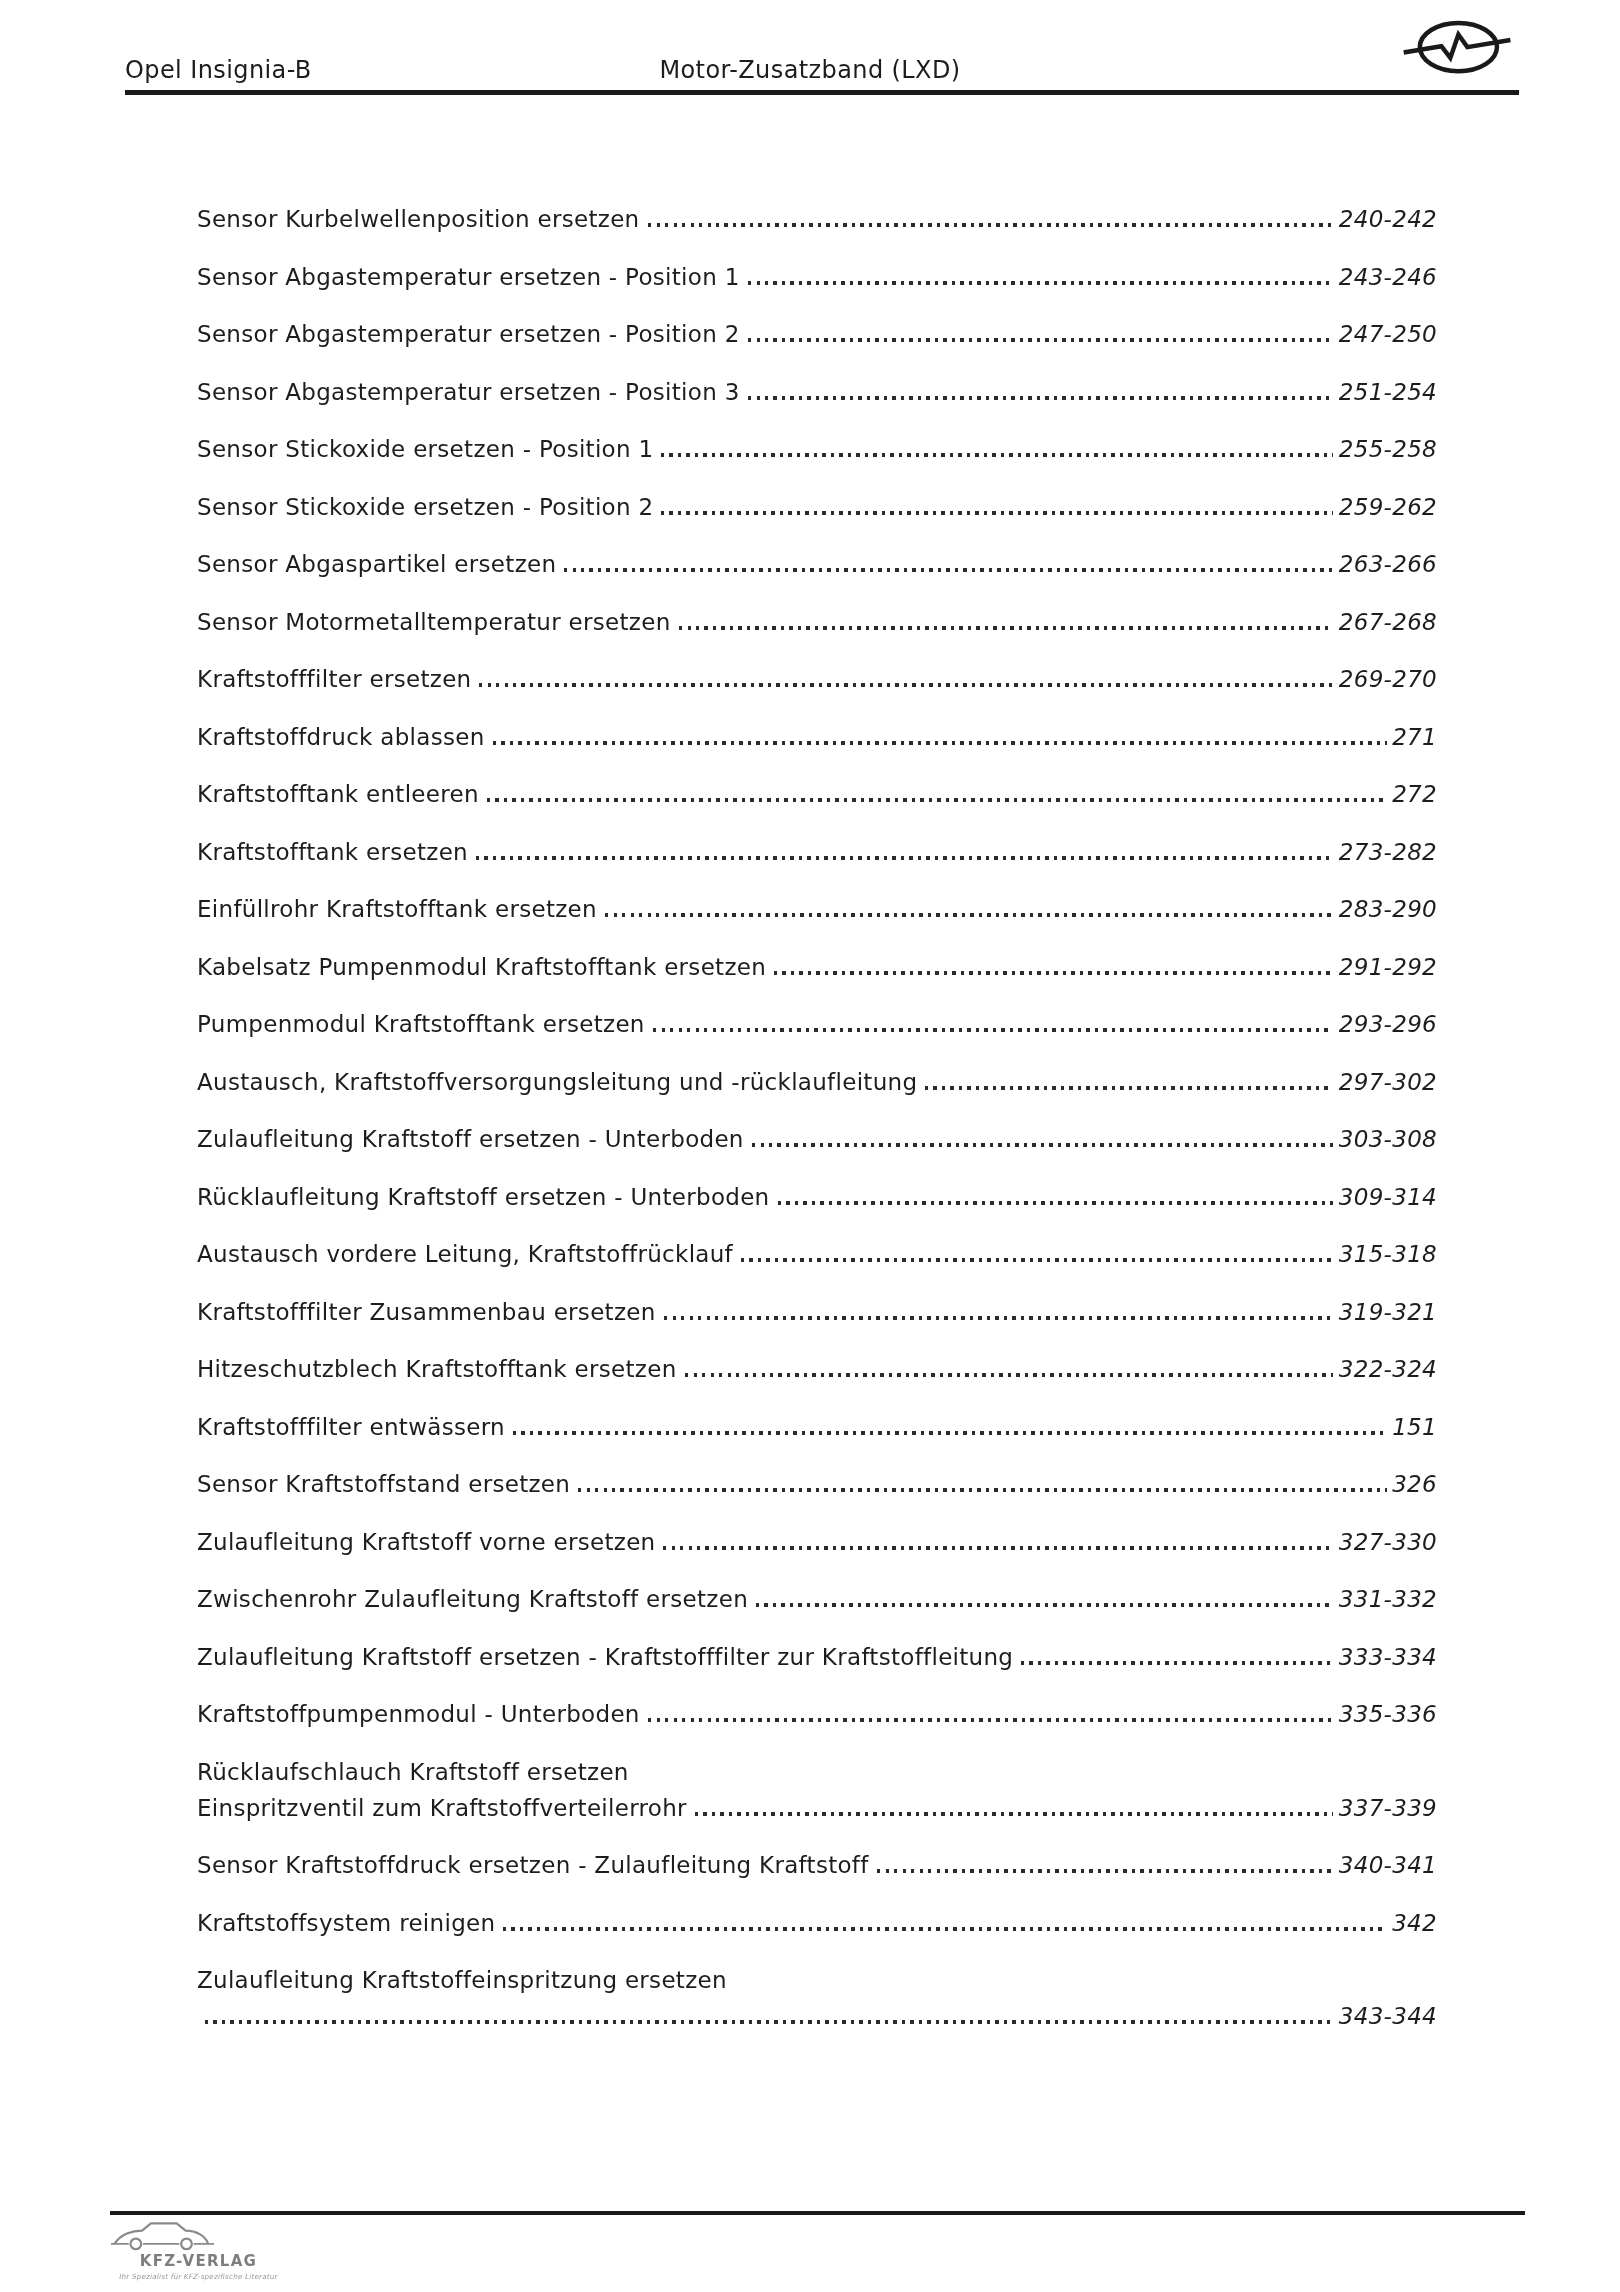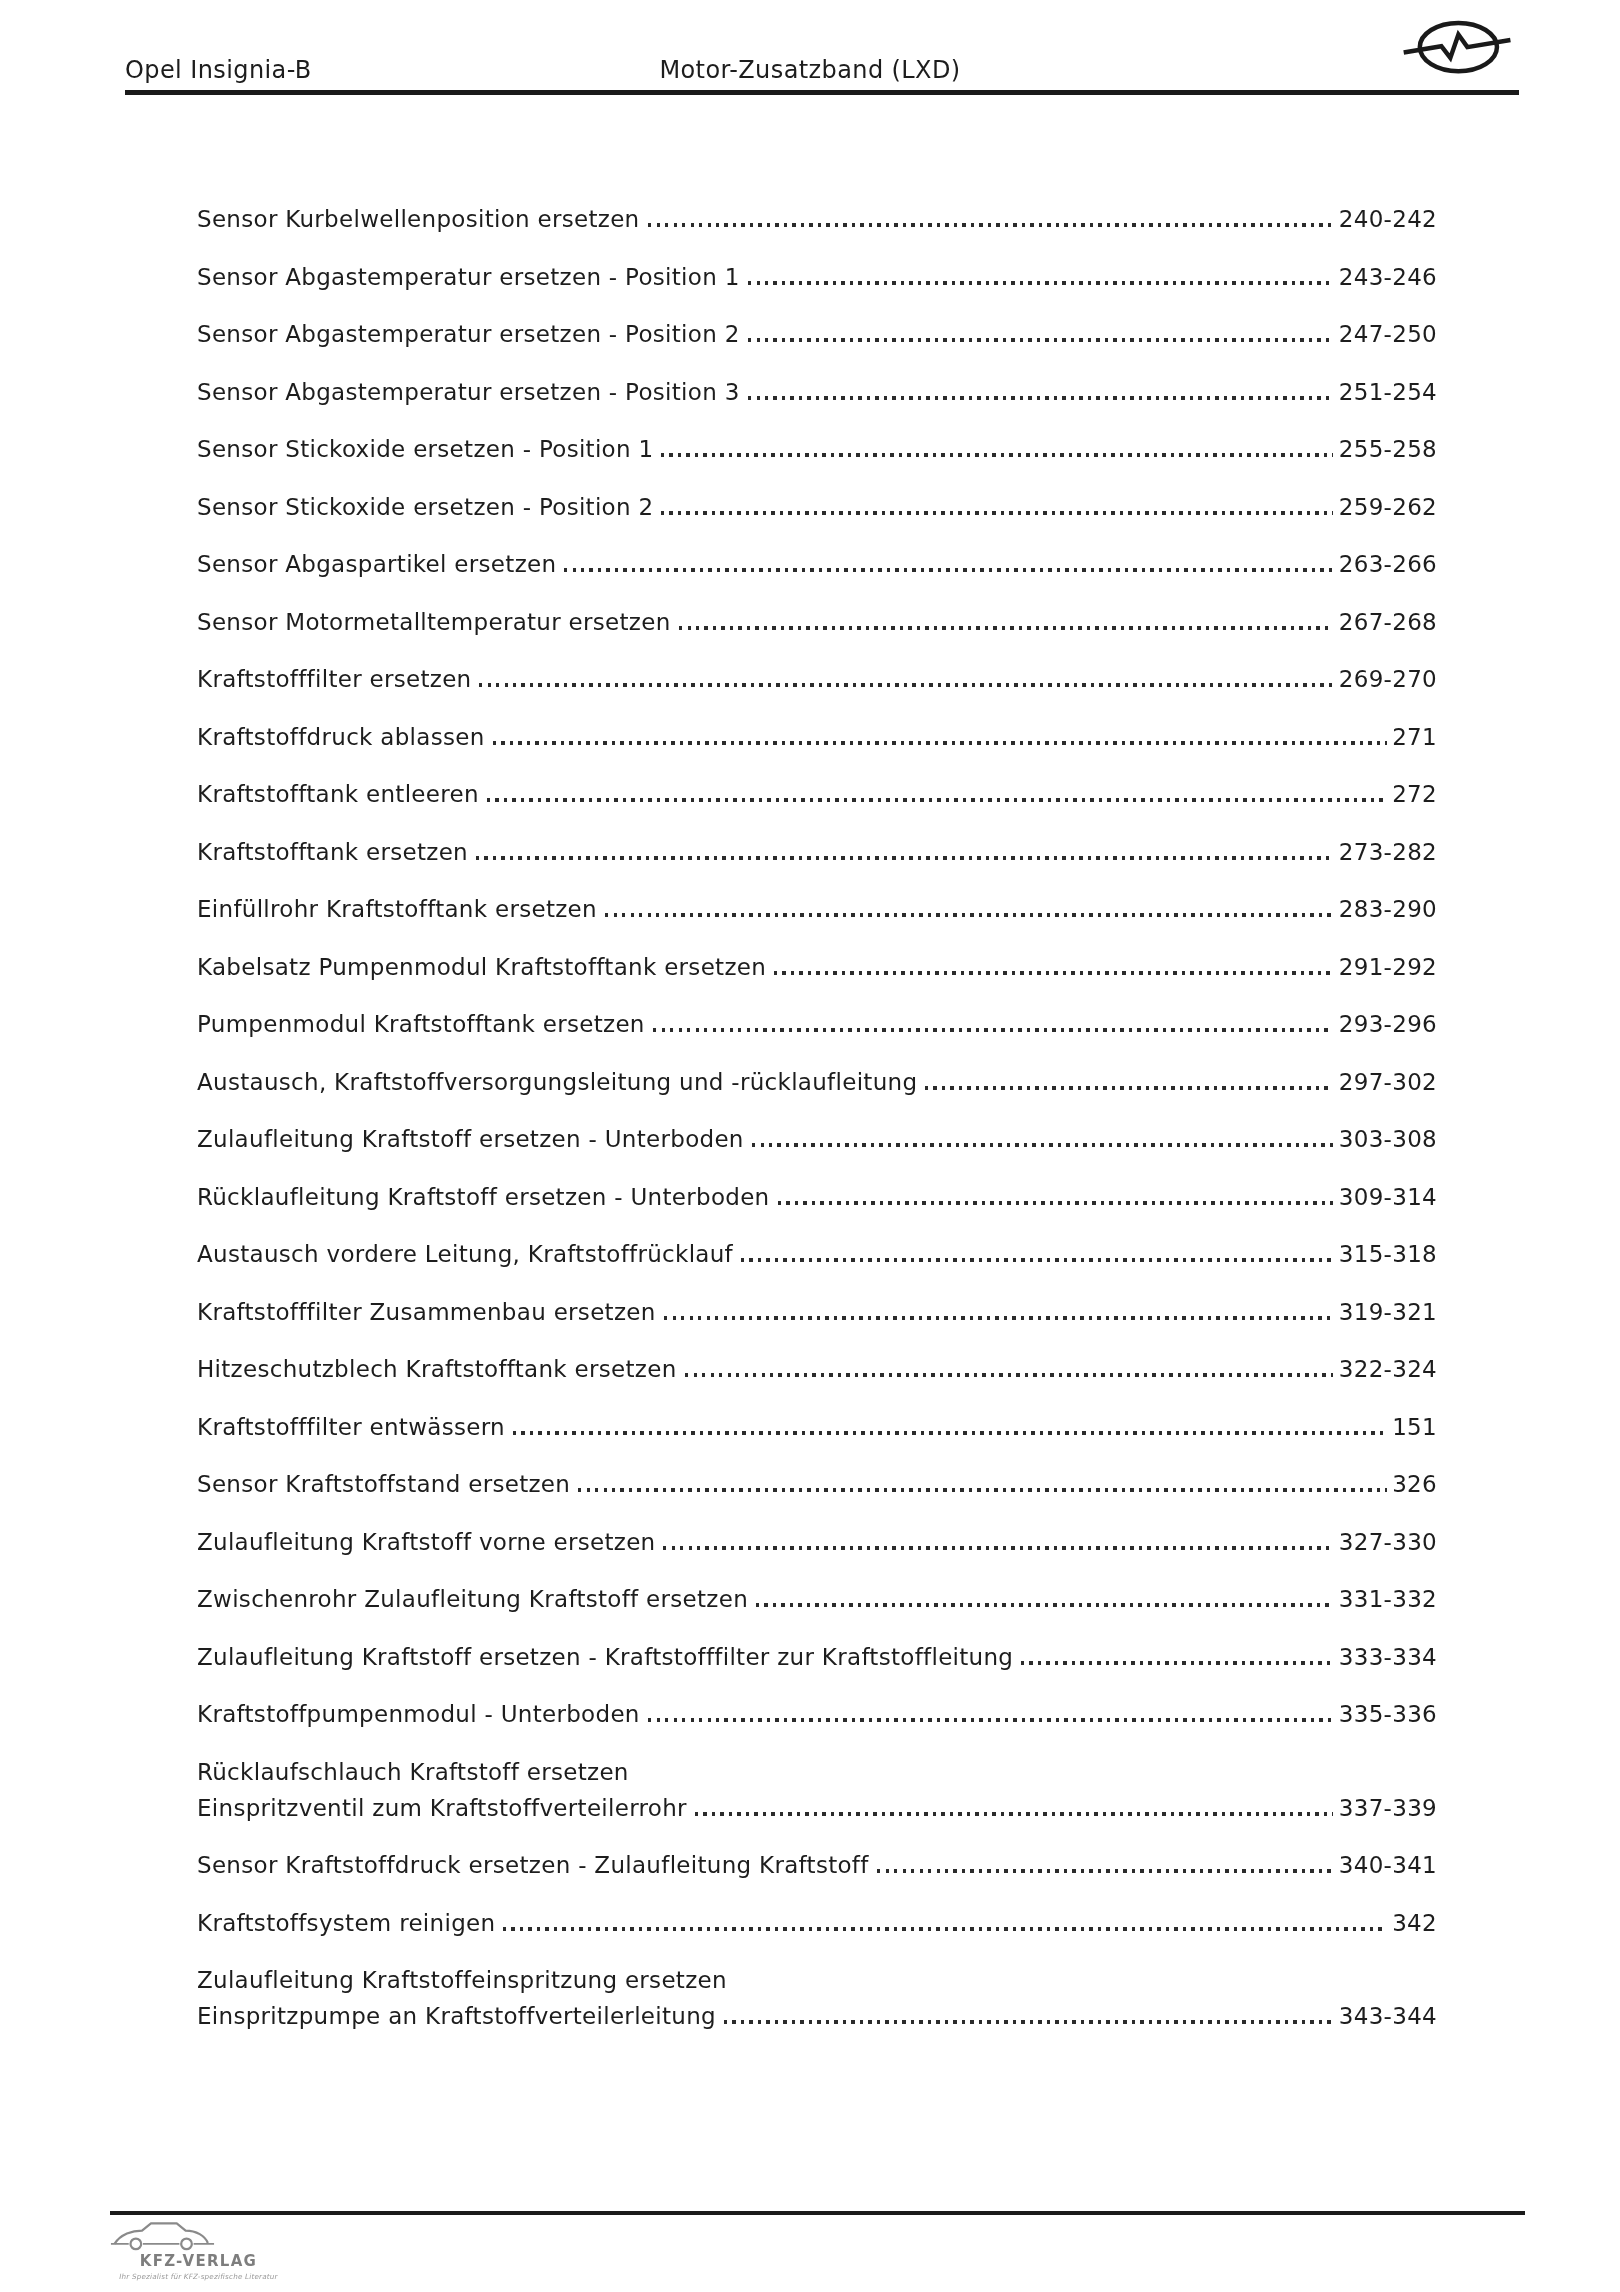--- a/index.html
+++ b/index.html
@@ -78,20 +78,21 @@
   .leader {
     flex: 1 1 auto;
     min-width: 25px;
     height: 3.6px;
     margin: 0 5.4px 0 8px;
     background: repeating-linear-gradient(90deg, #2b2b2b 0 3.1px, transparent 3.1px 8.5px);
   }
   .entry-pages {
     white-space: nowrap;
     flex: 0 0 auto;
+    font-style: italic;
   }
 
   
   .footer-rule {
     position: absolute;
     left: 110px;
     right: 95px;
     top: 2211px;
     height: 3.6px;
     background: #1a1a1a;
@@ -407,21 +408,20 @@
         <span class="leader"></span>
         <span class="entry-pages">342</span>
       </div>
     </div>
 
     <div class="toc-entry">
       <div>
           <div class="toc-preline">Zulaufleitung Kraftstoffeinspritzung ersetzen</div>
         </div>
       <div class="entry-line">
-        <span class="entry-title">Einspritzpumpe an Kraftstoffverteilerleitung</span>
         <span class="leader"></span>
         <span class="entry-pages">343-344</span>
       </div>
     </div>
   </main>
 
   <div class="footer-rule"></div>
 
   <div class="kfz-logo">
     <svg width="107" height="32" viewBox="0 0 120 36" aria-hidden="true">

